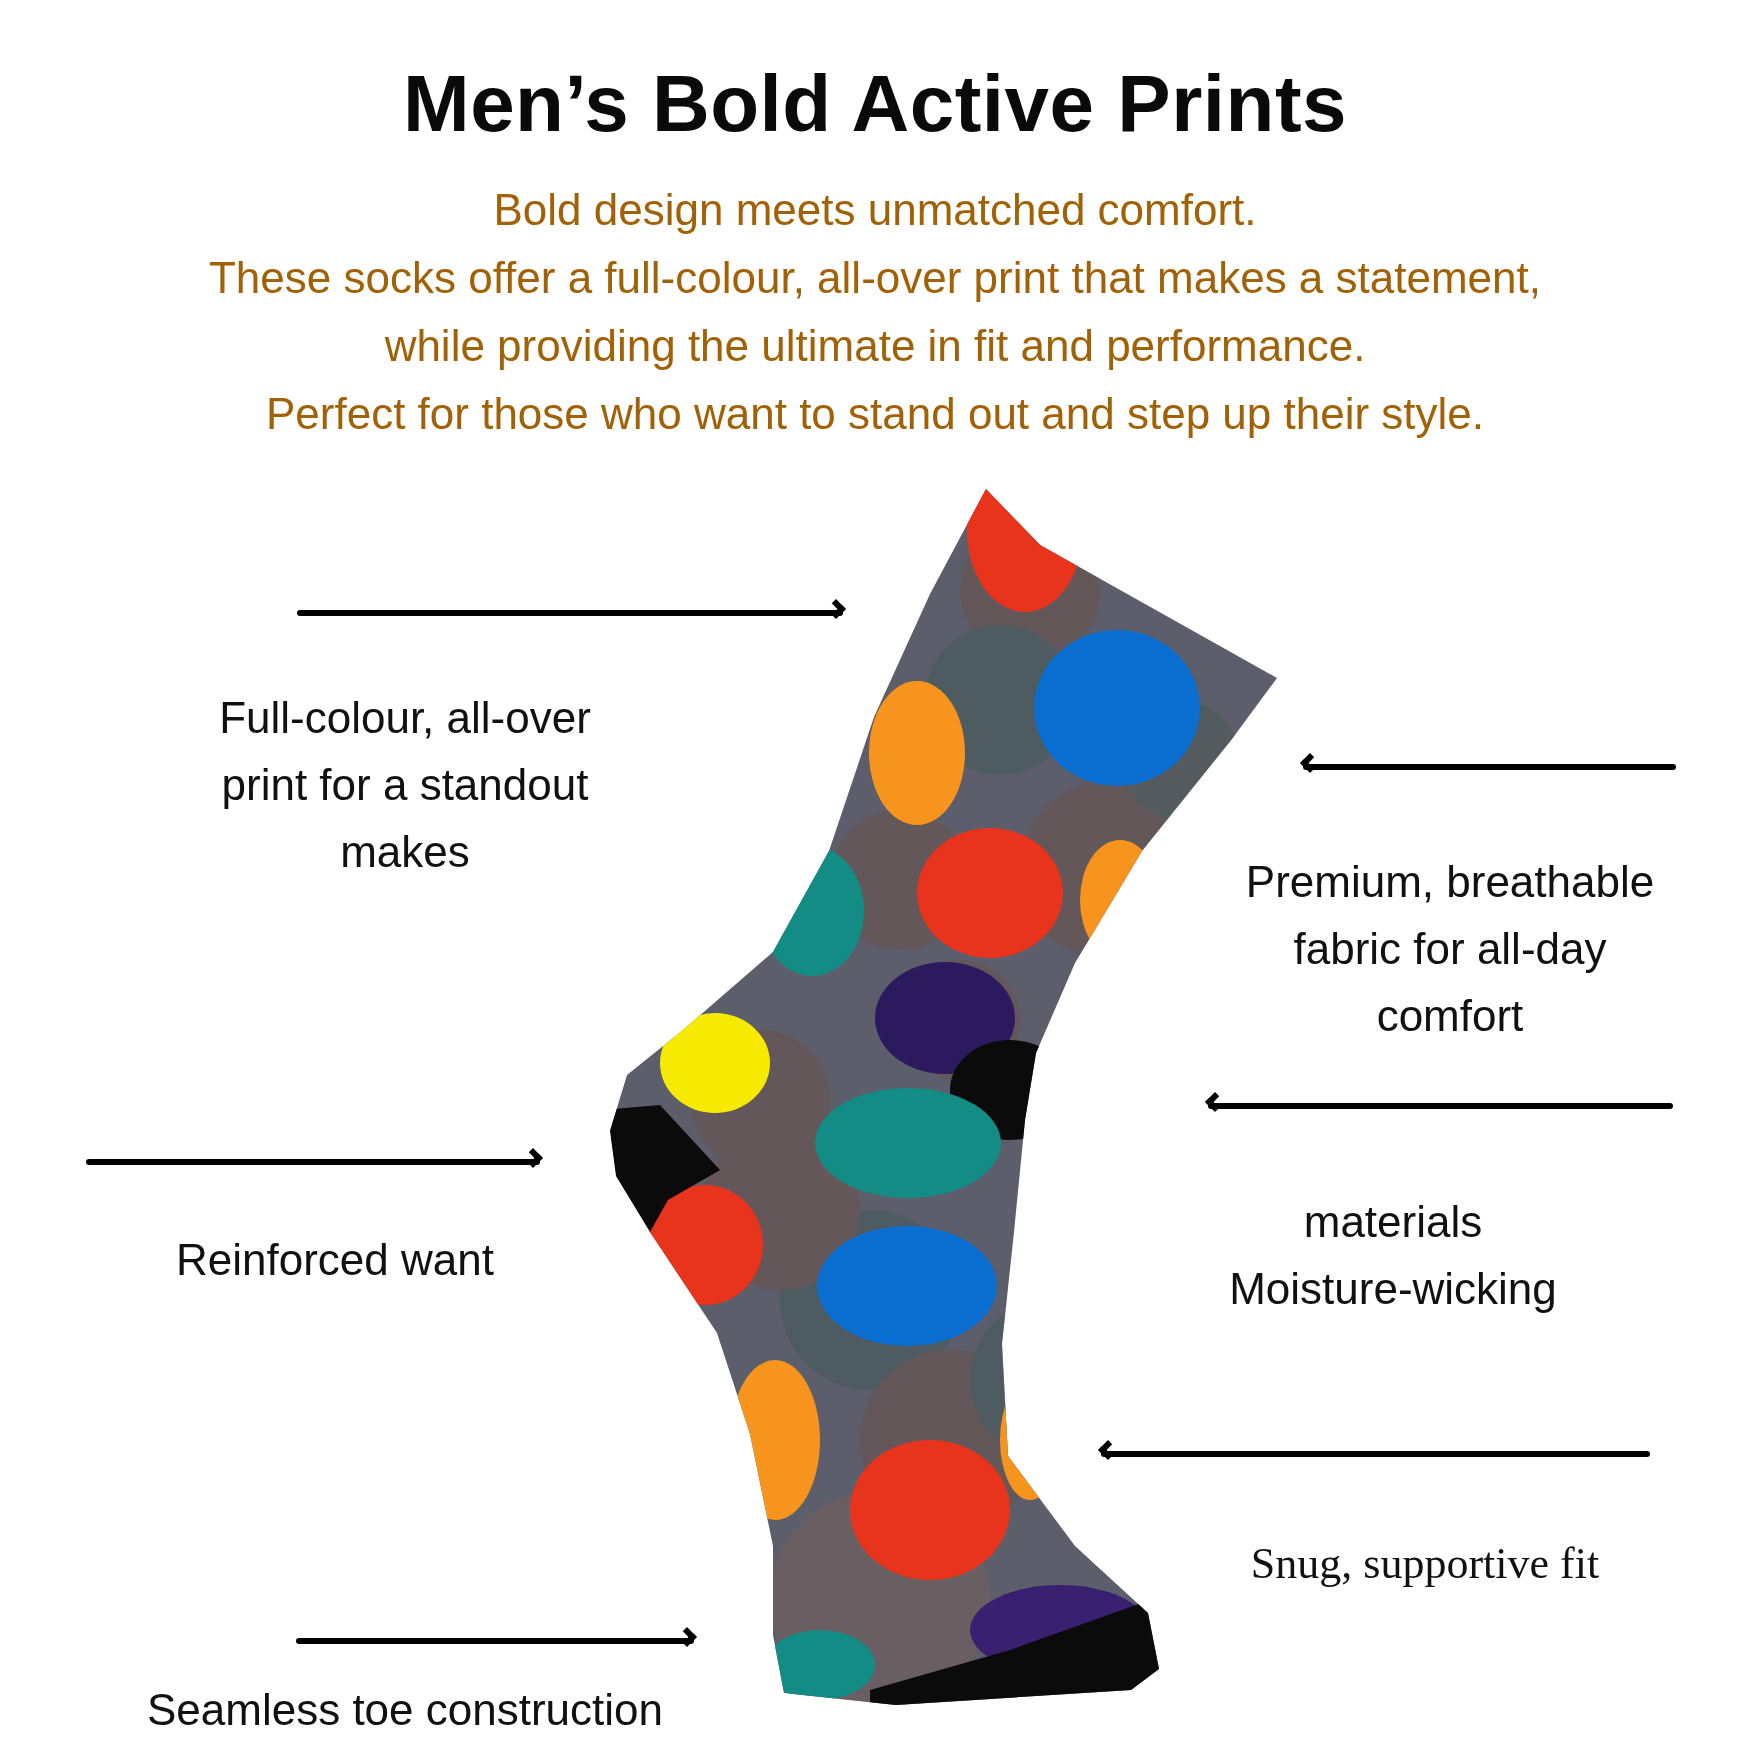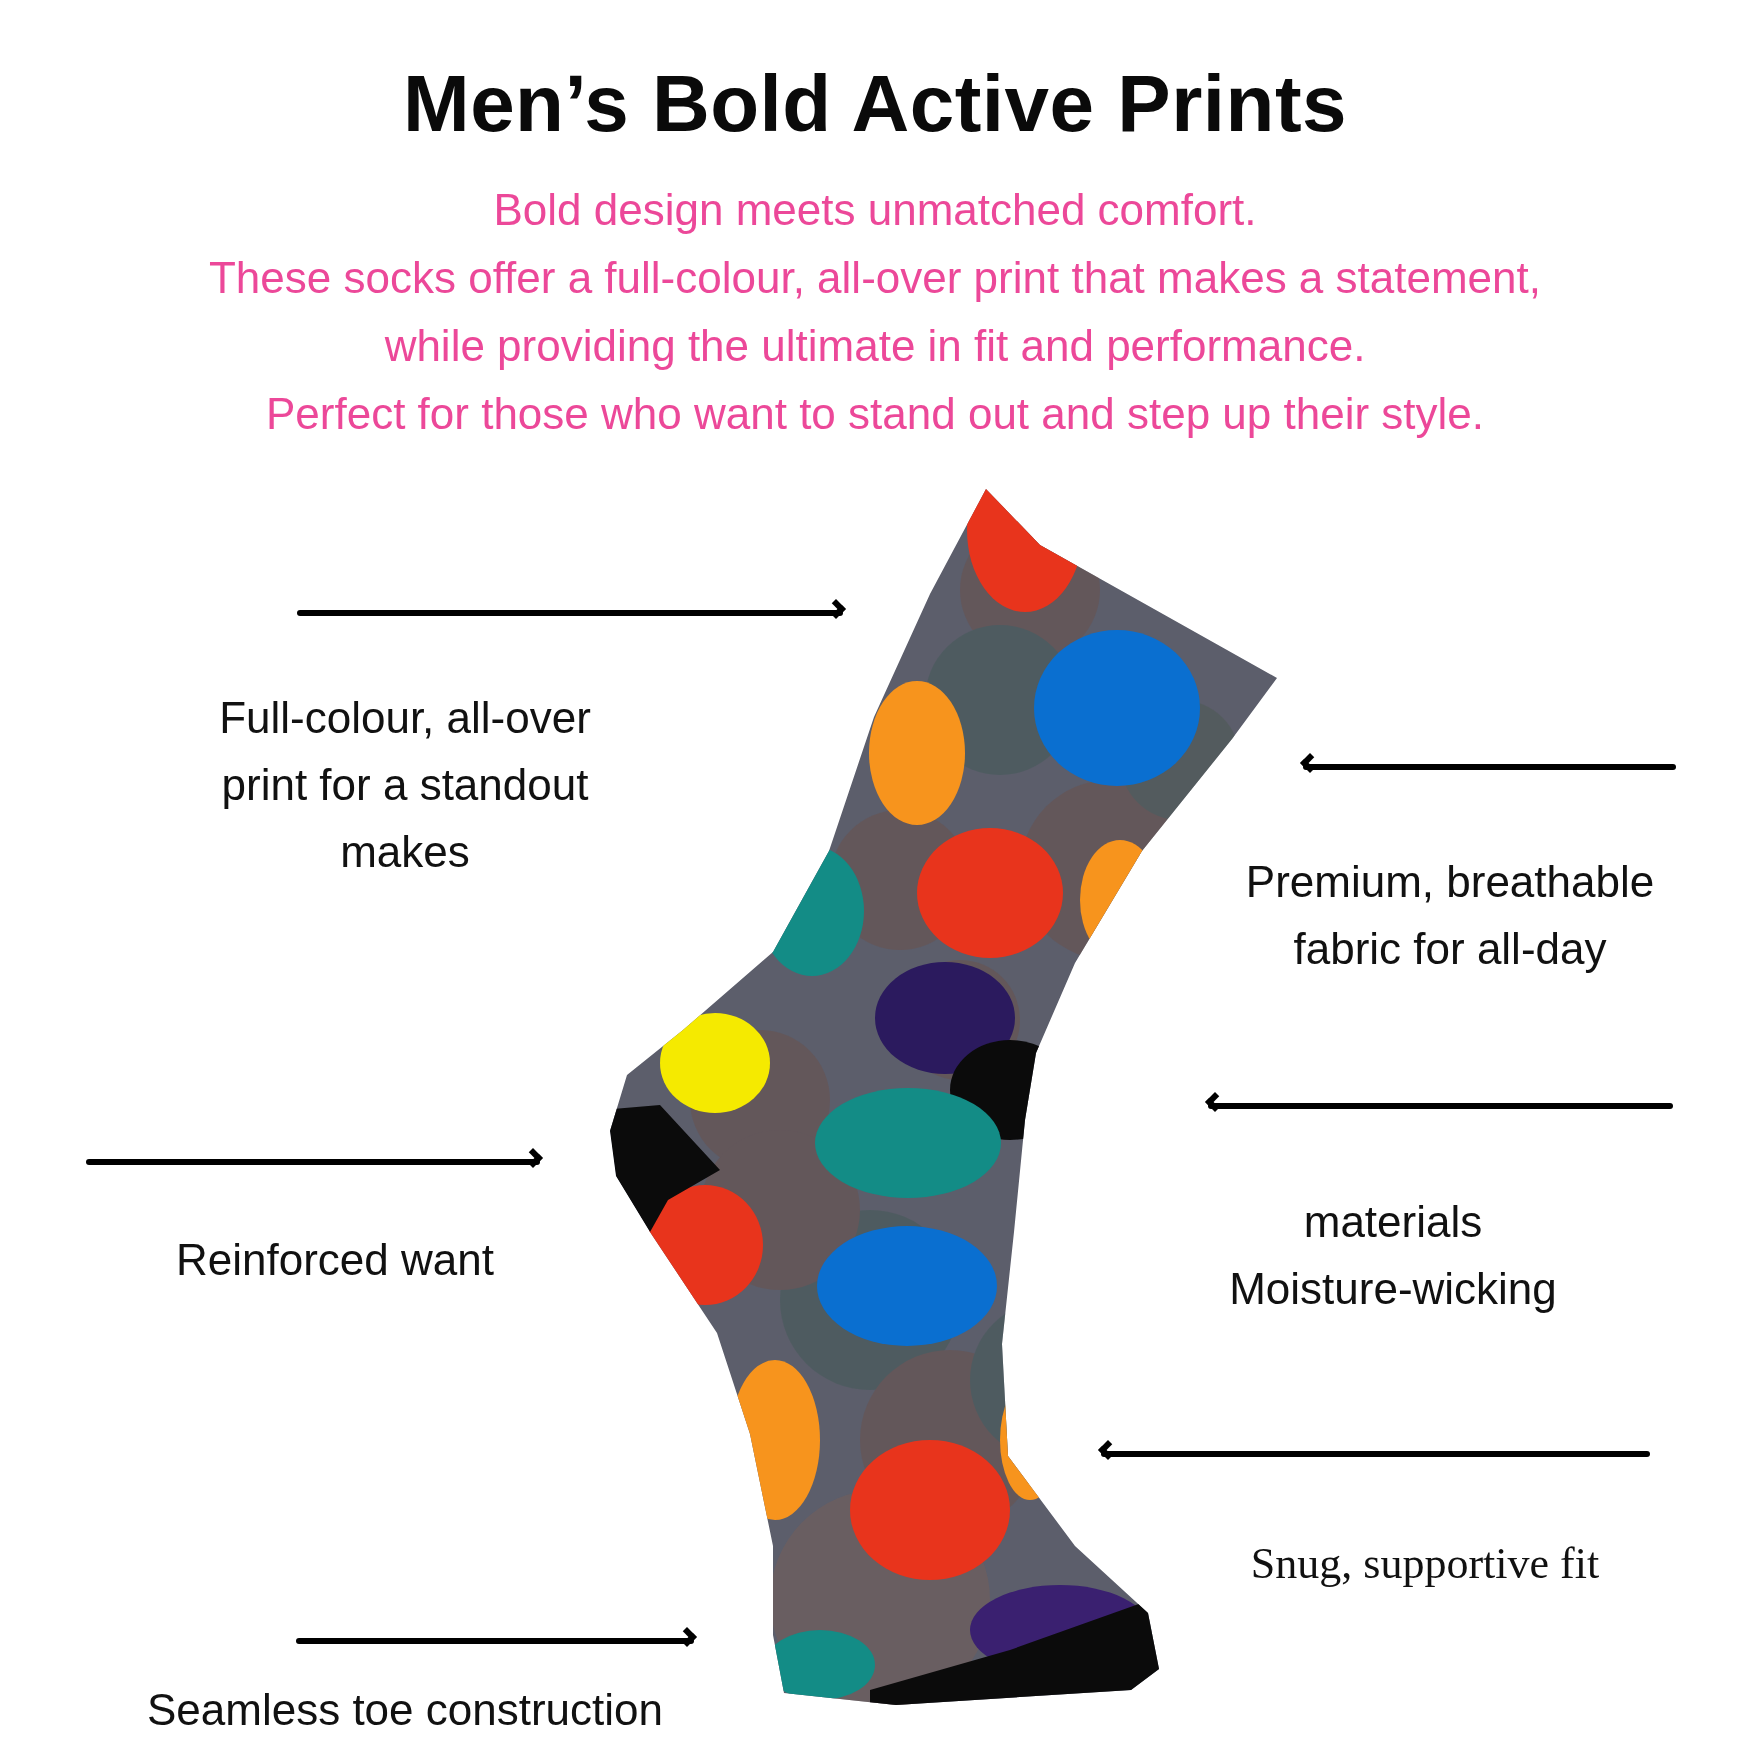--- a/index.html
+++ b/index.html
@@ -1,21 +1,21 @@
 <!DOCTYPE html>
 <html><head>
   <meta charset="utf-8">
   <style>
     html, body { margin: 0; padding: 0; background: #ffffff; }
     body { width: 1750px; height: 1750px; position: relative; overflow: hidden;
            font-family: "Liberation Sans", "DejaVu Sans", sans-serif; color: #111; }
     .title { position: absolute; left: 0; width: 1750px; top: 58px; text-align: center;
              font-size: 80px; font-weight: 700; letter-spacing: 0.5px; color: #0a0a0a; margin: 0; }
     .intro { position: absolute; left: 0; width: 1750px; top: 176px; text-align: center; margin: 0; }
-    .intro-line { display: block; font-size: 44px; line-height: 68px; font-weight: 400; color: #ec4899; }
+    .intro-line { display: block; font-size: 44px; line-height: 68px; font-weight: 400; color: #a16207; }
     .sock { position: absolute; left: 0; top: 0; width: 1750px; height: 1750px; }
     .arrow { position: absolute; height: 6px; background: #000; border-radius: 3px; }
     .arrow .head { position: absolute; top: -8px; width: 14px; height: 14px; border-top: 6px solid #000;
                    border-right: 6px solid #000; box-sizing: border-box; }
     .arrow.right .head { right: 0; transform: rotate(45deg); }
     .arrow.left .head { left: 0; transform: rotate(-135deg); }
     .label { position: absolute; text-align: center; font-size: 44px; line-height: 67px; color: #111; margin: 0; }
     .label span { display: block; white-space: nowrap; }
   </style>
 </head>
@@ -86,20 +86,21 @@
   <span>print for a standout</span>
   <span>makes</span>
 </p>
 
 <div class="arrow left" style="left:1303px; top:764px; width:373px;">
     <div class="head"></div>
   </div>
 <p class="label" style="left:1200px; width:500px; top:848px;">
   <span>Premium, breathable</span>
   <span>fabric for all-day</span>
+  <span>comfort</span>
 </p>
 
 <div class="arrow left" style="left:1208px; top:1103px; width:465px;">
     <div class="head"></div>
   </div>
 <p class="label" style="left:1163px; width:460px; top:1188px;">
   <span>materials</span>
   <span>Moisture-wicking</span>
 </p>
 

